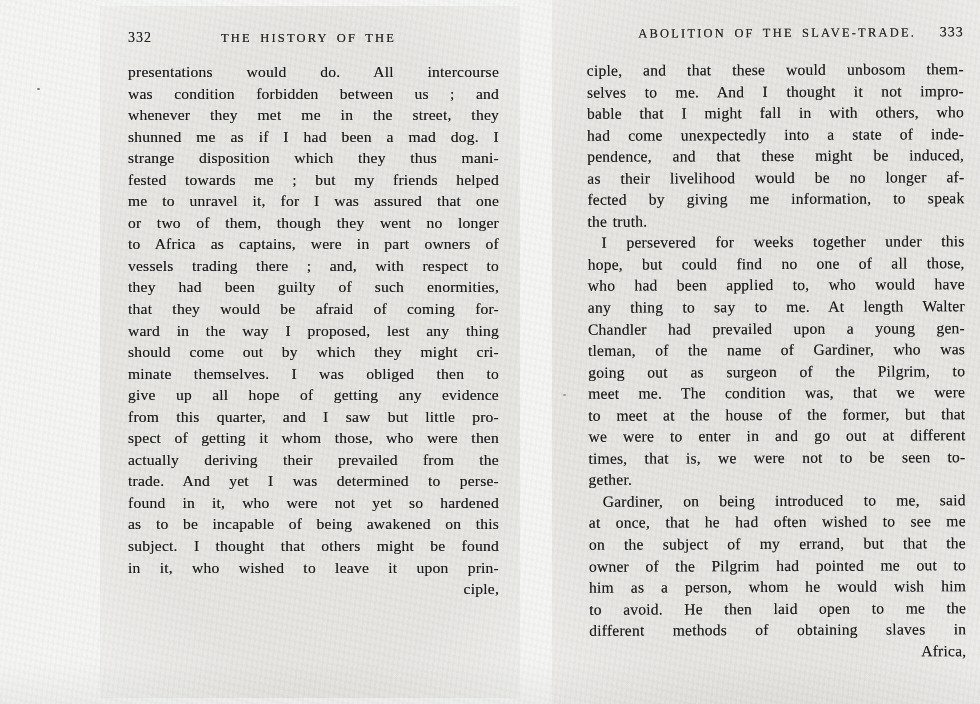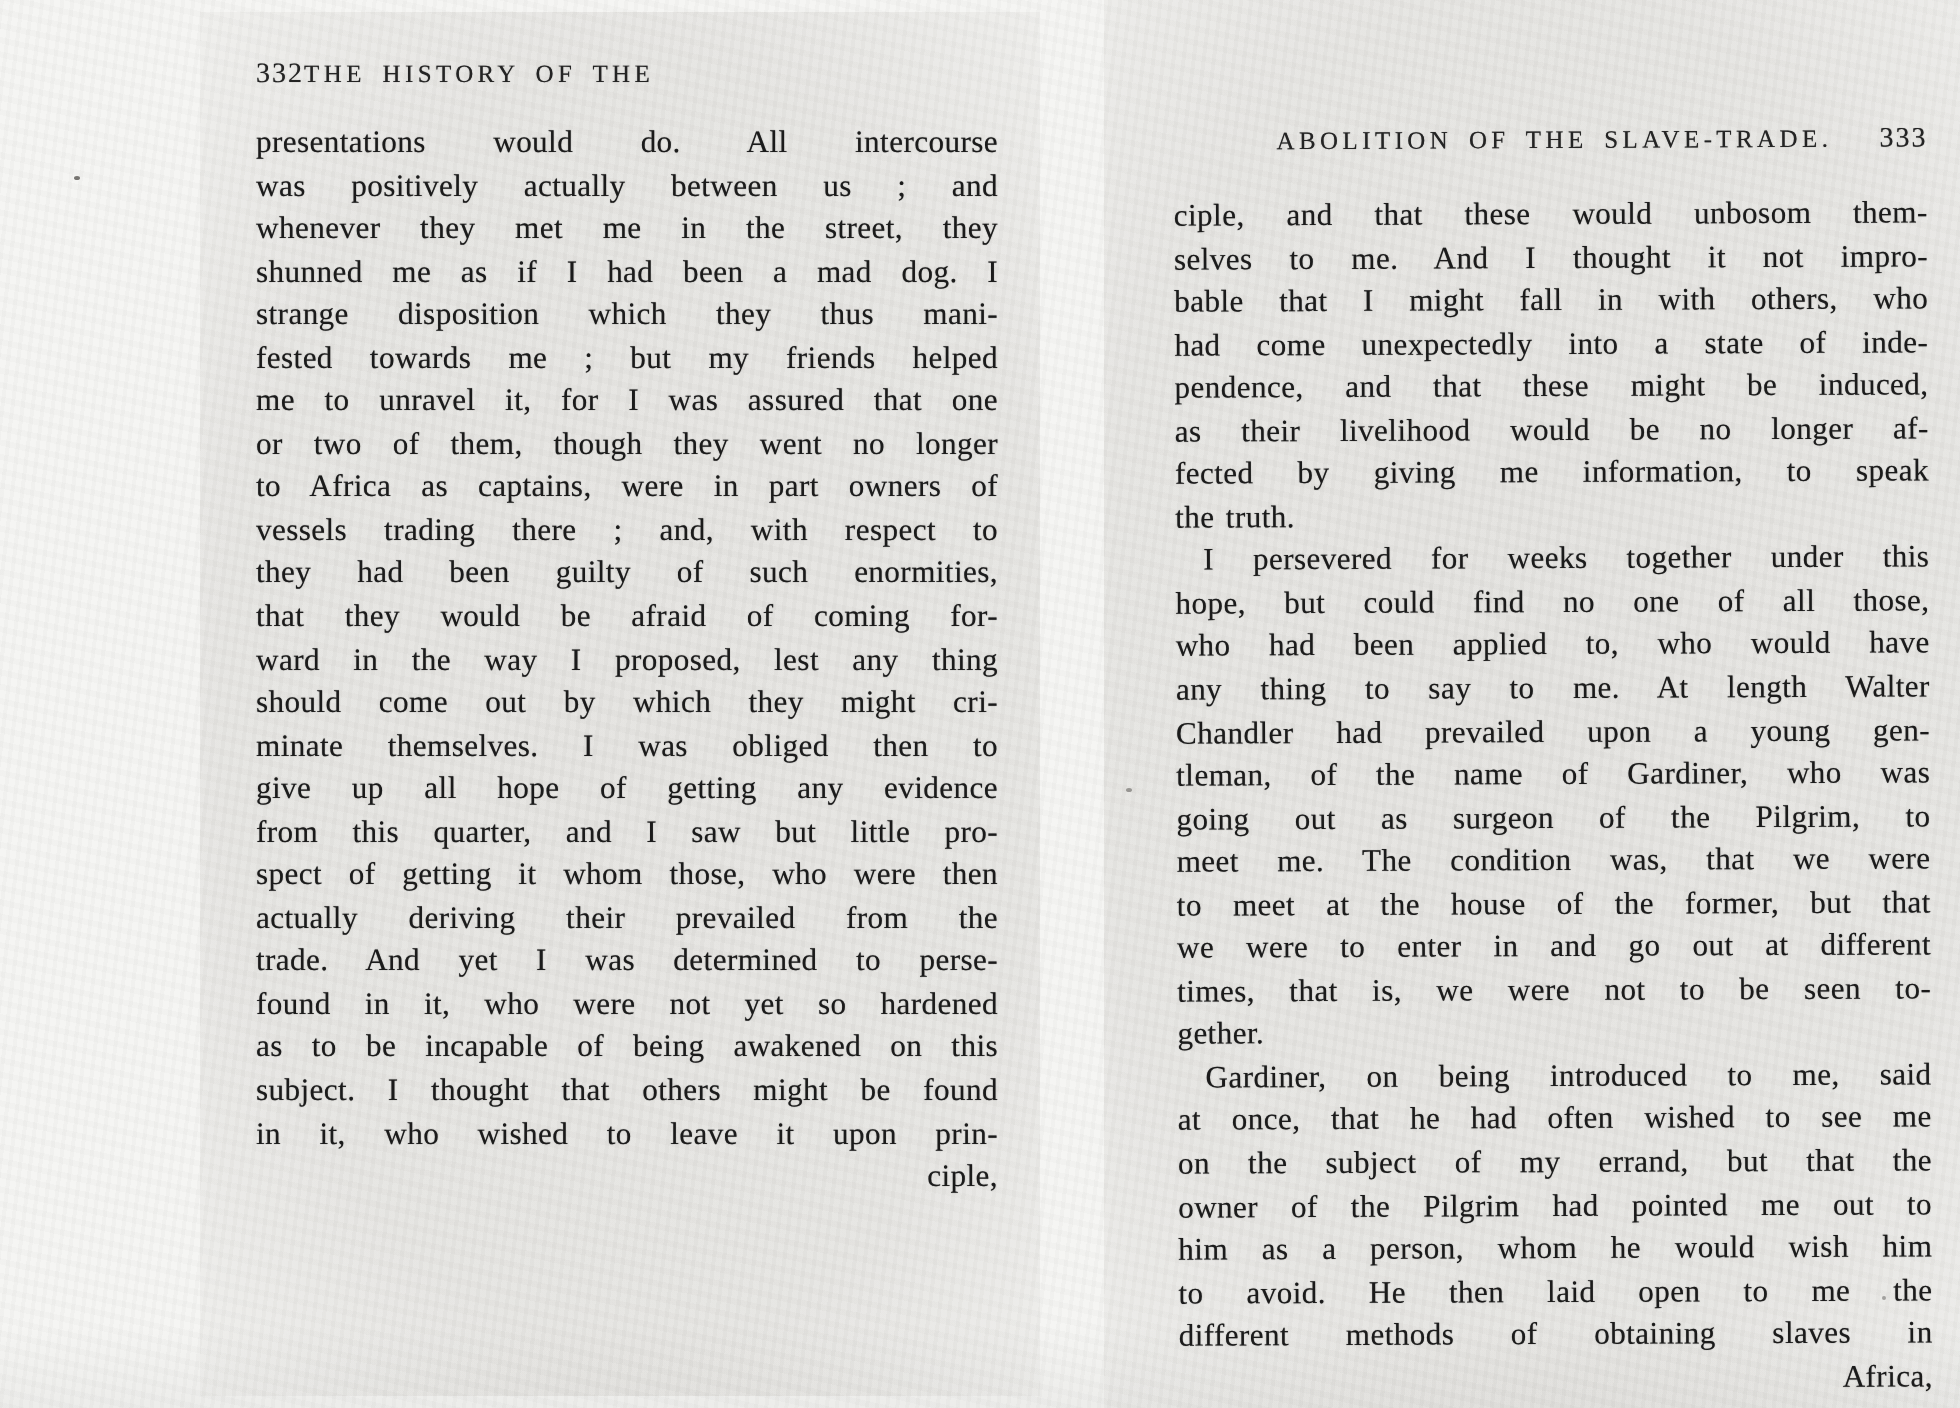--- a/index.html
+++ b/index.html
@@ -51,23 +51,23 @@
     letter-spacing: 2.2px;
     word-spacing: 3px;
     color: #242424;
     white-space: nowrap;
     text-shadow: 0 0 0.4px rgba(20,20,20,0.6);
   }
   .page.left  .page-header { margin-bottom: 15px; }
   .page.right .page-header { margin-bottom: 18px; }
   .page-header .num { font-size: 14px; letter-spacing: 1px; }
   .page.left  .page-header .num   { flex: 0 0 auto; }
-  .page.left  .page-header .title { flex: 1 1 auto; text-align: left; padding-right: 34px; font-family: Liberation Serif, serif; }
+  .page.left  .page-header .title { flex: 1 1 auto; text-align: center; padding-right: 34px; font-family: Liberation Serif, serif; }
   .page.right .page-header .title { flex: 1 1 auto; text-align: center; padding-left: 46px; }
-  .page.right .page-header .num   { flex: 0 0 auto; padding-left: 18px; margin-top: 38px; }
+  .page.right .page-header .num   { flex: 0 0 auto; padding-left: 18px; }
 
   .text-block {
     font-size: 15.6px;
     line-height: 21.55px;
     letter-spacing: 0.2px;
     word-spacing: 1.6px;
     text-shadow: 0 0 0.5px rgba(18,18,18,0.55);
   }
   .line {
     text-align: justify;
@@ -97,21 +97,21 @@
   <div class="speck s3"></div>
 
   <div class="page left">
     <div class="page-header">
       <span class="num">332</span>
       <span class="title">THE HISTORY OF THE</span>
     </div>
     <div class="text-block">
 
     <div class="line">presentations would do.  All intercourse</div>
-        <div class="line">was positively actually between us ; and</div>
+        <div class="line">was condition forbidden between us ; and</div>
         <div class="line">whenever they met me in the street, they</div>
         <div class="line">shunned me as if I had been a mad dog.  I</div>
         <div class="line">strange disposition which they thus mani-</div>
         <div class="line">fested towards me ; but my friends helped</div>
         <div class="line">me to unravel it, for I was assured that one</div>
         <div class="line">or two of them, though they went no longer</div>
         <div class="line">to Africa as captains, were in part owners of</div>
         <div class="line">vessels trading there ; and, with respect to</div>
         <div class="line">they had been guilty of such enormities,</div>
         <div class="line">that they would be afraid of coming for-</div>

